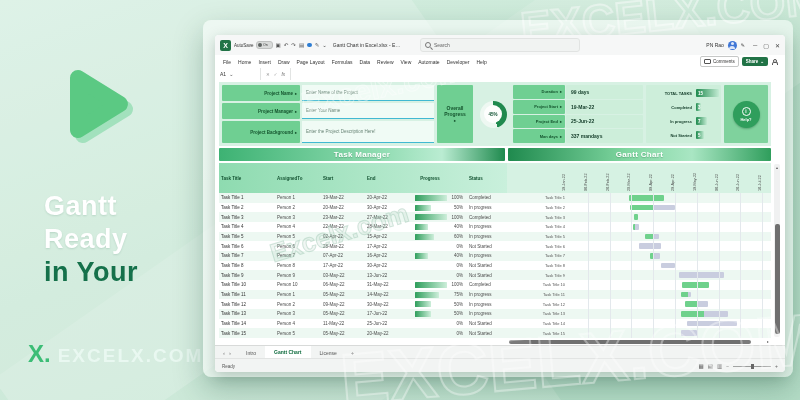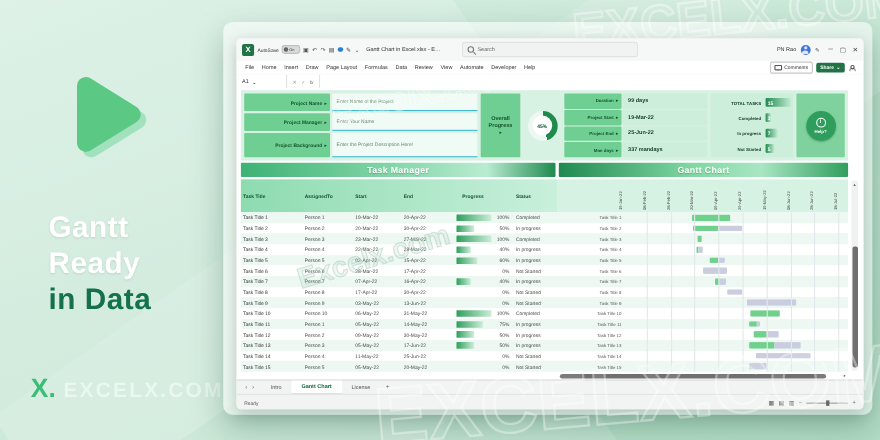--- a/index.html
+++ b/index.html
@@ -183,21 +183,21 @@
 
   <div class="play-wrap">
     <svg width="90" height="90" viewBox="0 0 90 90">
       <polygon points="30,22 72,48 30,74" fill="rgba(118,214,158,0.55)" stroke="rgba(118,214,158,0.55)" stroke-width="16" stroke-linejoin="round" transform="translate(5,5)"></polygon>
       <polygon points="30,22 72,48 30,74" fill="#5bc983" stroke="#5bc983" stroke-width="16" stroke-linejoin="round"></polygon>
     </svg>
   </div>
   <div class="headline">
     <div class="w">Gantt</div>
     <div class="w">Ready</div>
-    <div class="g">in Data</div>
+    <div class="g">in Your</div>
   </div>
   <div class="logo">
     <span class="x">X.</span>
     <span class="t">EXCELX.COM</span>
   </div>
 
   <div class="frame"></div>
   <div class="window">
 
     <div class="titlebar">

